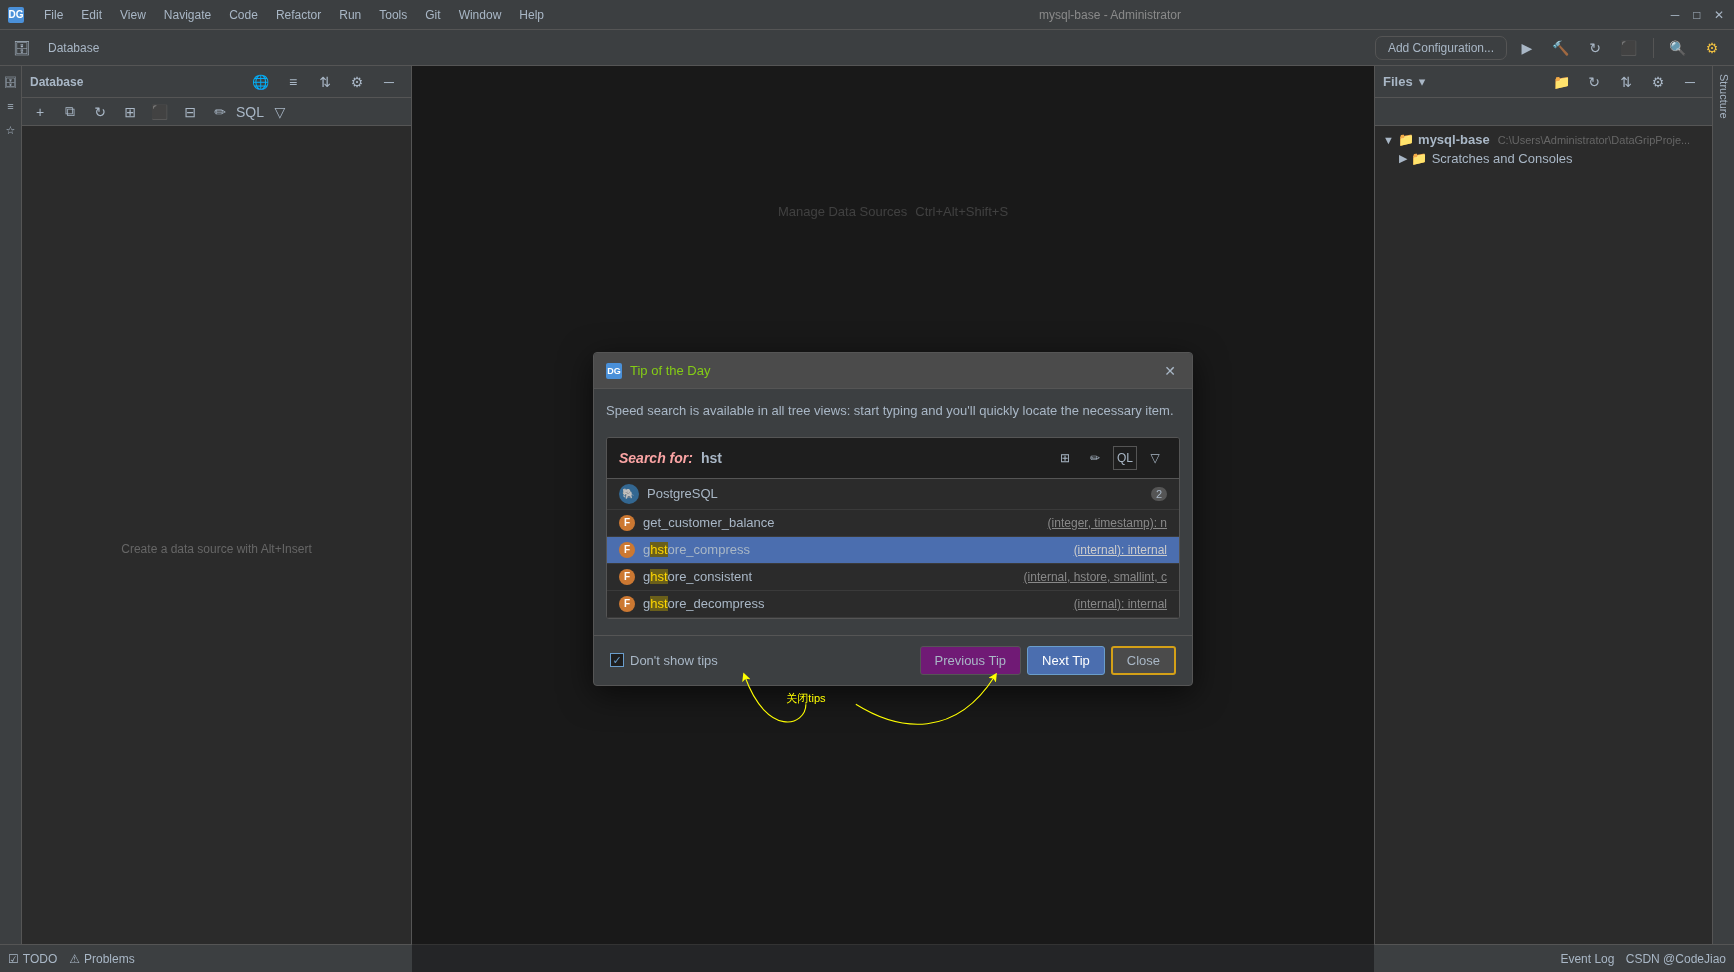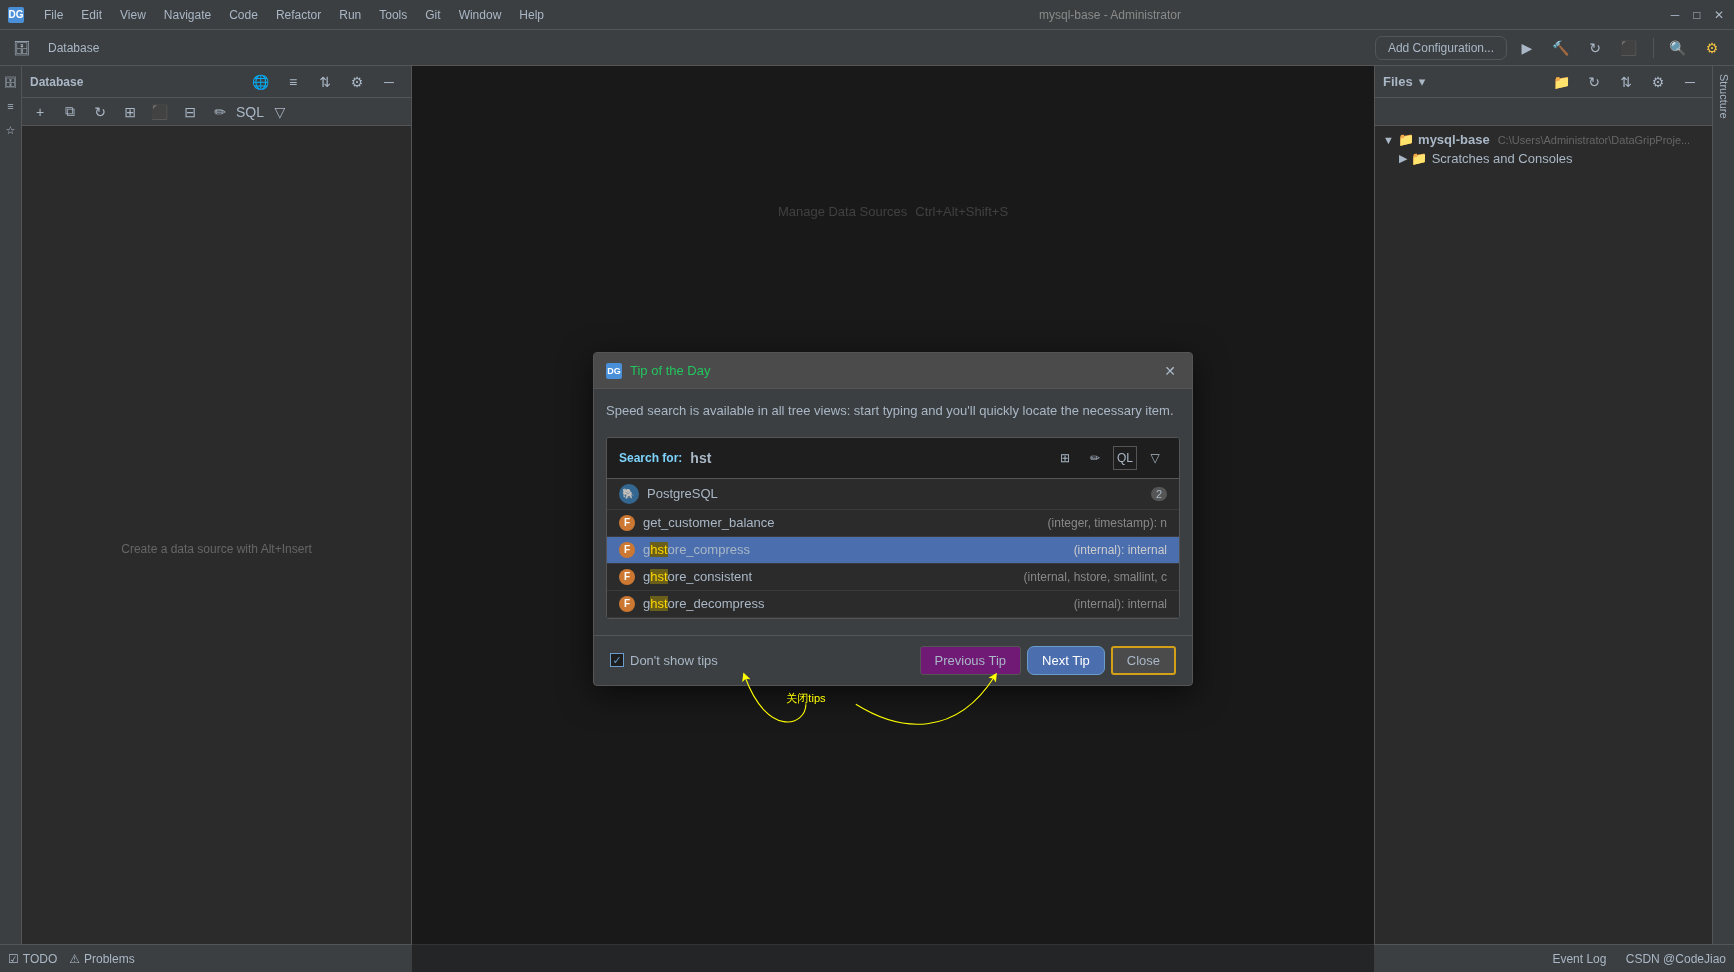--- a/index.html
+++ b/index.html
@@ -273,21 +273,21 @@
       background: #4a90d9;
       border-radius: 2px;
       display: flex;
       align-items: center;
       justify-content: center;
       font-size: 9px;
       color: white;
       font-weight: bold;
     }
     .dialog-title {
-      color: #22c55e;
+      color: #84cc16;
       font-size: 13px;
       flex: 1;
     }
     .dialog-close {
       width: 20px;
       height: 20px;
       display: flex;
       align-items: center;
       justify-content: center;
       cursor: pointer;
@@ -314,23 +314,24 @@
     }
     .search-bar {
       background: #1e1e1e;
       padding: 8px 12px;
       display: flex;
       align-items: center;
       gap: 8px;
       border-bottom: 1px solid #555;
     }
     .search-label {
-      color: #7dd3fc;
-      font-size: 12px;
+      color: #fca5a5;
+      font-size: 14px;
       font-weight: bold;
+      font-style: italic;
     }
     .search-input-text {
       color: #a9b7c6;
       font-size: 14px;
       font-weight: bold;
     }
     .search-icons {
       margin-left: auto;
       display: flex;
       gap: 6px;
@@ -366,21 +367,21 @@
       justify-content: center;
       font-size: 10px;
       font-weight: bold;
       color: white;
       flex-shrink: 0;
     }
     .badge-pg { background: #336791; border-radius: 3px; font-size: 9px; }
     .badge-f { background: #cc7832; }
     .result-name { color: #a9b7c6; font-size: 13px; flex: 1; }
     .result-name .highlight { background: #6a5f1a; color: #ffd700; }
-    .result-meta { color: #888; font-size: 12px; }
+    .result-meta { color: #888; font-size: 12px; text-decoration: underline; }
     .result-count {
       background: #555;
       color: #a9b7c6;
       font-size: 11px;
       padding: 1px 5px;
       border-radius: 8px;
       margin-left: 6px;
     }
 
     
@@ -421,21 +422,20 @@
       font-size: 13px;
       cursor: pointer;
       border: 1px solid #555;
       color: #a9b7c6;
       background: #701a75;
     }
     .btn-primary {
       background: #4b6eaf;
       border-color: #6a9dcb;
       color: white;
-      border-radius: 7px;
     }
     .btn-close {
       background: #4b4b4b;
       border: 2px solid #d4a017;
       color: #a9b7c6;
     }
 
     
     .annotation-layer {
       position: absolute;
@@ -715,16 +715,16 @@
 <div class="bottom-bar">
   <div class="bottom-item">
     <span>☑</span>
     <span>TODO</span>
   </div>
   <div class="bottom-item">
     <span>⚠</span>
     <span>Problems</span>
   </div>
   <div class="bottom-right">
-    <span style="margin-right:16px;cursor:pointer;">Event Log</span>
+    <span style="margin-right:8px;cursor:pointer;">Event Log</span>
     <span>CSDN @CodeJiao</span>
   </div>
 </div>
 
 </body></html>

